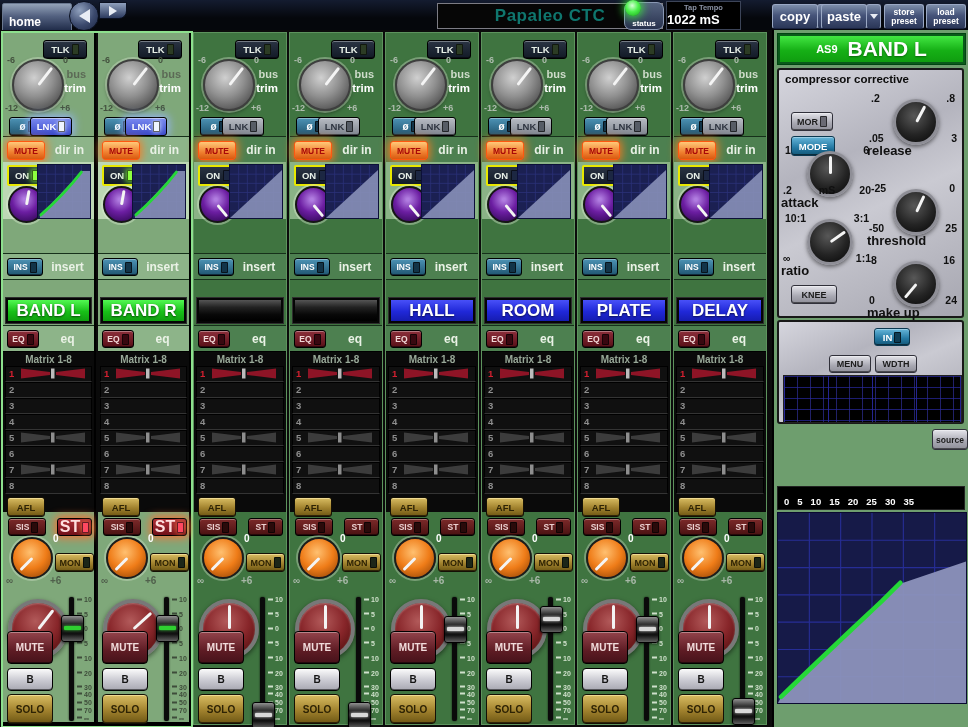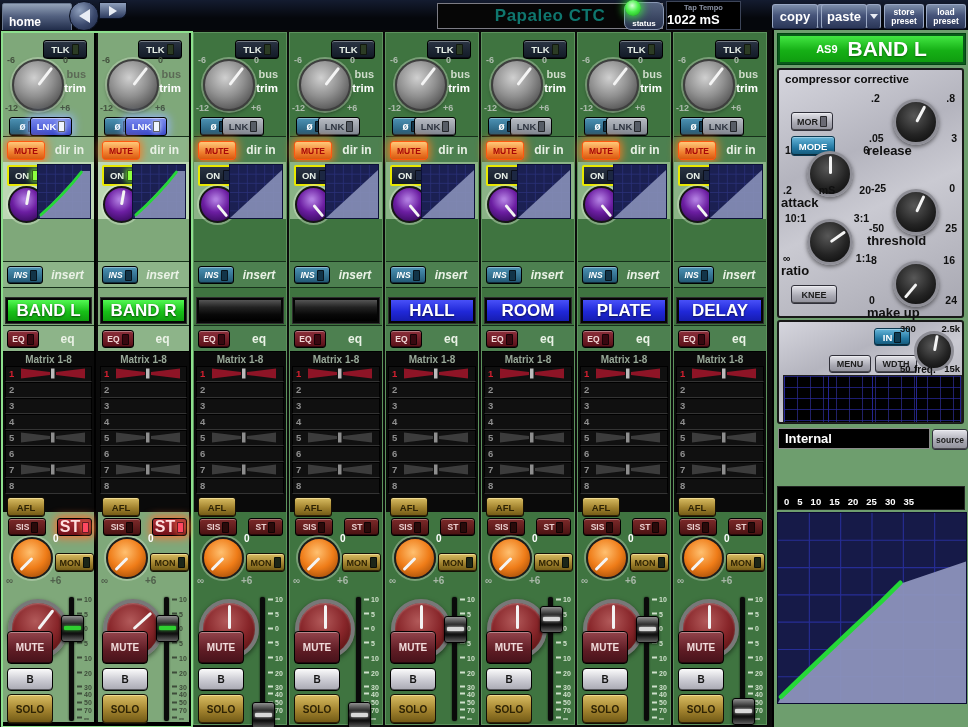--- a/index.html
+++ b/index.html
@@ -86,21 +86,21 @@
           background:linear-gradient(#2a3443,#131b28);display:flex;align-items:center;justify-content:center;gap:3px;
           color:#e8f0e8;font-size:9.5px;font-weight:bold;cursor:pointer;}
   .led-green{background:#8dff3e;box-shadow:0 0 6px 1px #7af030;}
   .led-off2{background:#1c2742;}
   .k-purple{left:5px;top:24px;width:33px;height:33px;border:2px solid #161616;
             background:radial-gradient(circle at 45% 35%,#b07ce0 5%,#6c1ea2 45%,#360a5c 85%);
             box-shadow:0 0 0 2px rgba(225,240,215,.4);}
   .thumb{position:absolute;right:3px;top:2px;width:52px;height:53px;border:1px solid #0c1038;background:#1b2052;}
   
   .insrow,.eqrow{position:absolute;left:0;width:100%;height:25px;border-top:1px solid #16301a;border-bottom:1px solid #16301a;}
-  .insrow{top:228px;font-style:italic;}.eqrow{top:292px;}
+  .insrow{top:220px;}.eqrow{top:292px;}
   .dark .insrow,.dark .eqrow{background:#4d8050;}.light .insrow,.light .eqrow{background:#8db489;}
   .insb{left:4px;top:4px;width:34px;height:16px;font-size:8.5px;}
   .eqb{left:4px;top:4px;width:30px;height:16px;background:linear-gradient(#8c2e3a,#581018);color:#f2d8d8;font-size:8.5px;}
   .eqb .led{background:#380810;}
   .rowlab{position:absolute;left:38px;right:0;top:0;height:100%;display:flex;align-items:center;justify-content:center;
           color:#eaf2e6;font-size:12px;font-weight:bold;}
   
   .namebox{position:absolute;left:2px;top:264px;width:calc(100% - 4px);height:27px;background:#050505;border:1px solid #2e2e2e;
            padding:2px;box-sizing:border-box;cursor:pointer;}
   .nameinner{width:100%;height:100%;display:flex;align-items:center;justify-content:center;
@@ -1842,35 +1842,24 @@
       <div class="btn3d b-blue inb">
           <span>IN</span>
           <i class="led"></i>
         </div>
       <div class="btn3d b-gold lsnb">
           <span>LSN</span>
           <i class="led"></i>
         </div>
       <div class="btn3d b-gray menub">MENU</div>
       <div class="btn3d b-gray wdthb">WDTH</div>
-      <div class="fknob">
-        <span class="fk fk-tl">300</span>
-          <span class="fk fk-tr">2.5k</span>
-        <div class="knob k-freq" style="--a: 10deg;">
-            <div class="ptr"></div>
-          </div>
-        <span class="fk fk-bl">50</span>
-          <span class="fk fk-cap">freq.</span>
-          <span class="fk fk-br">15k</span>
-      </div>
       <div id="eq-display"></div>
     </div>
 
     <div id="internal-row">
-      <div id="internal-box">Internal</div>
       <div class="btn3d b-gray" id="source-btn">source</div>
     </div>
 
     <div id="meter">
         <span>0</span>
         <span>5</span>
         <span>10</span>
         <span>15</span>
         <span>20</span>
         <span>25</span>

